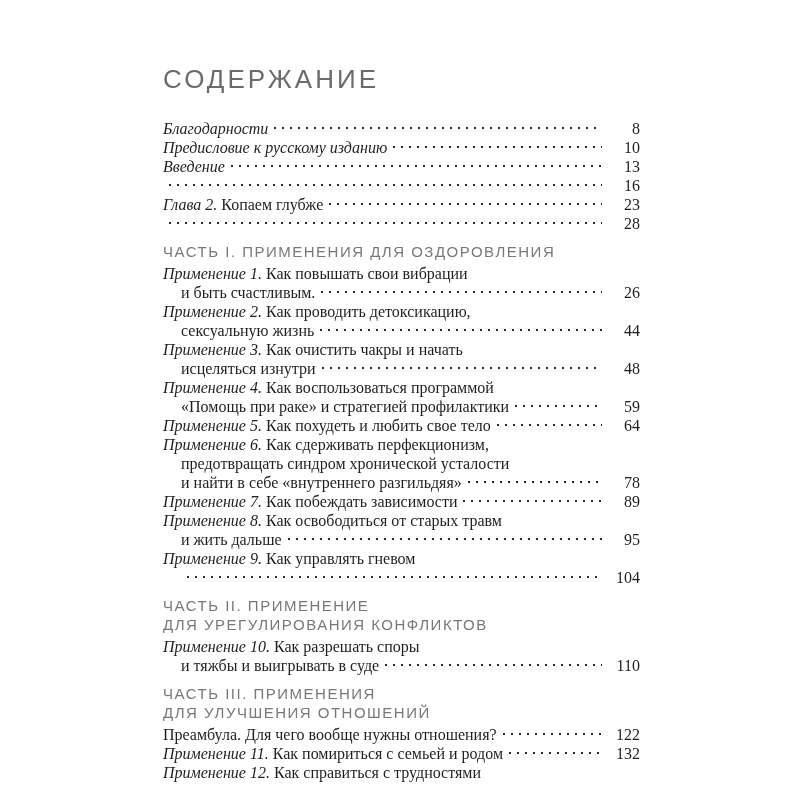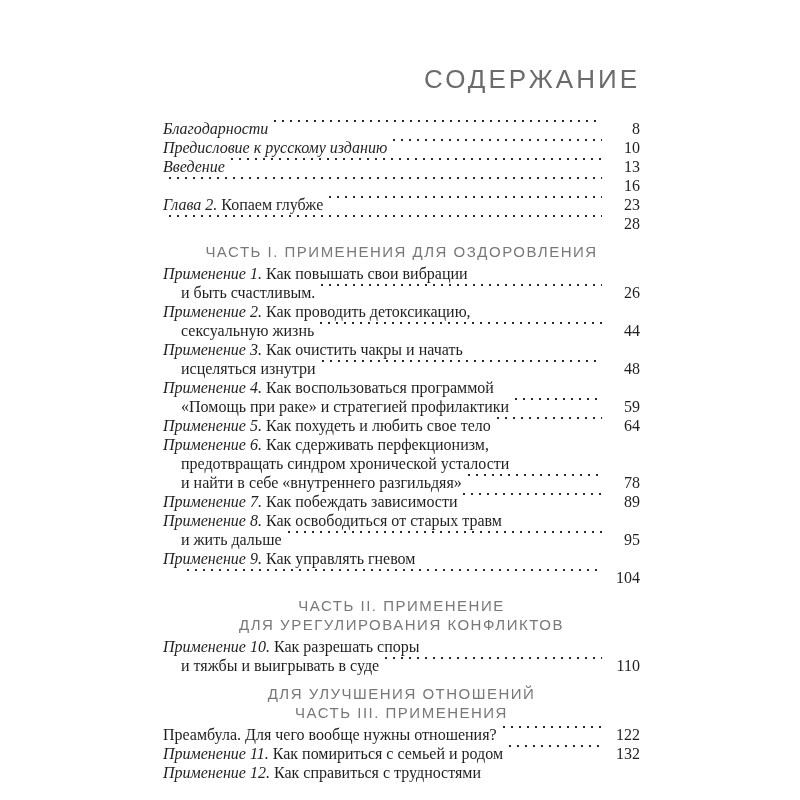--- a/index.html
+++ b/index.html
@@ -11,32 +11,32 @@
   .page{
     width:800px;height:800px;box-sizing:border-box;
     padding:64px 160px 0 163px;
   }
   .title{
     font-family:"Liberation Sans","DejaVu Sans",sans-serif;
     font-weight:500;
     font-size:26px;
     letter-spacing:3px;
     color:#6b6b6b;
-    text-align:right;
+    text-align:left;
     margin:0 0 24px 0;
   }
   .toc{width:477px;}
   .line{
     font-size:16px;
     line-height:19px;
     white-space:nowrap;
   }
   .row{
     display:flex;
-    align-items:flex-start;
+    align-items:center;
   }
   .row .txt{flex:0 0 auto;}
   .it{font-style:italic;}
   .indent{padding-left:18px;}
   .leader{
     flex:1 1 auto;
     height:3px;
     margin:0 10px 3px 6px;
     background-image:repeating-linear-gradient(to right,#2a2a2a 0px,#2a2a2a 2px,transparent 2px,transparent 8px);
     background-position:left bottom;
@@ -48,21 +48,20 @@
     min-width:28px;
     text-align:right;
     font-size:16px;
   }
   .section{
     font-family:"Liberation Sans","DejaVu Sans",sans-serif;
     font-size:15px;
     letter-spacing:1.5px;
     line-height:19px;
     color:#787878;
-    text-align:center;
     margin:9px 0 3px 0;
   }
 </style>
 </head>
 <body>
 
 <div class="page">
   <h1 class="title">СОДЕРЖАНИЕ</h1>
   <div class="toc" id="toc">
       <div class="entry">
@@ -184,22 +183,22 @@
       </div>
       <div class="entry">
         <div class="line"><span class="txt"><span class="it">Применение 10.</span> Как разрешать споры</span></div>
         <div class="line row indent">
           <span class="txt">и тяжбы и выигрывать в суде</span>
           <span class="leader"></span>
           <span class="page-num">110</span>
         </div>
       </div>
       <div class="section">
+        <div>ЧАСТЬ III. ПРИМЕНЕНИЯ</div>
         <div>ДЛЯ УЛУЧШЕНИЯ ОТНОШЕНИЙ</div>
-        <div>ЧАСТЬ III. ПРИМЕНЕНИЯ</div>
       </div>
       <div class="entry">
         <div class="line row">
           <span class="txt">Преамбула. Для чего вообще нужны отношения?</span>
           <span class="leader"></span>
           <span class="page-num">122</span>
         </div>
       </div>
       <div class="entry">
         <div class="line row">

